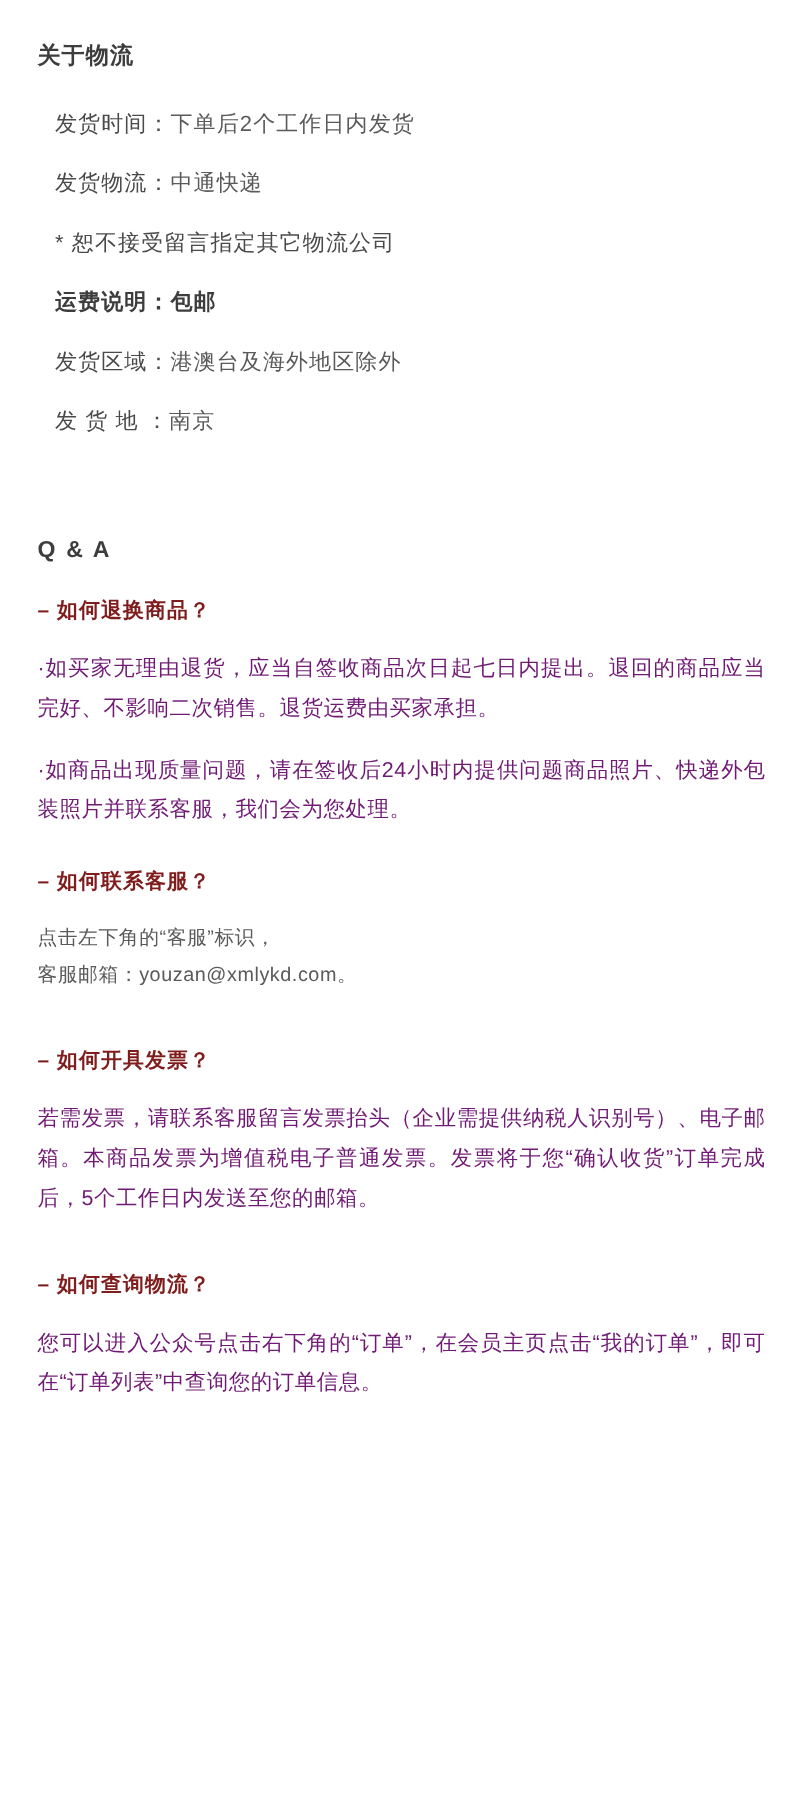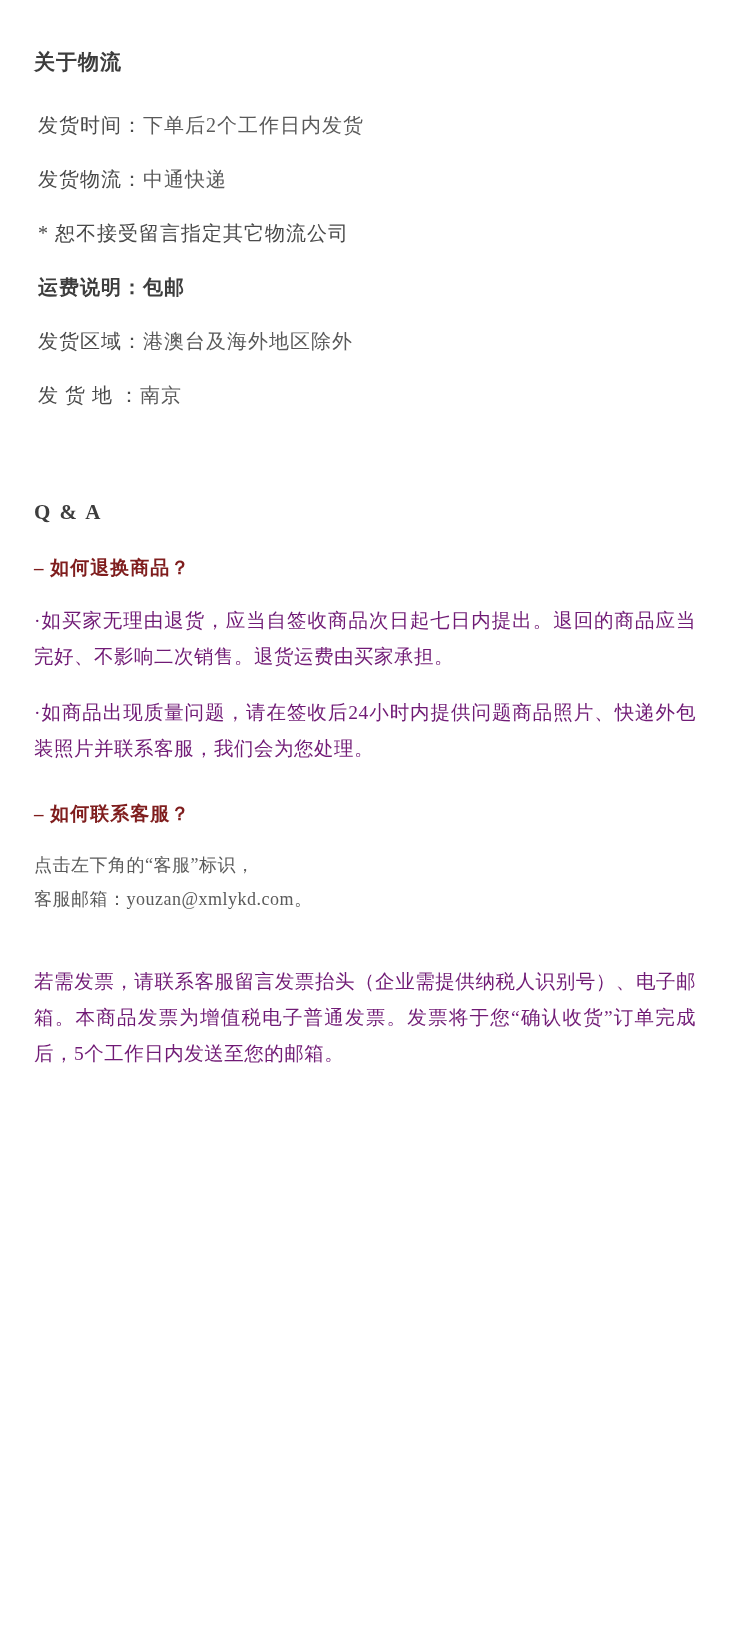--- a/index.html
+++ b/index.html
@@ -12,36 +12,35 @@
     background: #ffffff;
     font-family: "Liberation Sans", "DejaVu Sans", sans-serif;
     color: #4a4a4a;
     -webkit-font-smoothing: antialiased;
   }
   .page {
     position: relative;
     width: 730px;
     height: 1362px;
     box-sizing: border-box;
-    padding: 48px 34px 0 34px;
-    font-family: Liberation Serif, serif;
+    padding: 36px 34px 0 34px;
   }
 
   
   .section-title {
     font-size: 21px;
     font-weight: bold;
     color: #3d3d3d;
     letter-spacing: 1px;
     margin: 0 0 34px 0;
   }
 
   
   .info-list {
-    margin: 0 0 0 4px;
+    margin: 0 0 0 16px;
     padding: 0;
     list-style: none;
   }
   .info-row {
     font-size: 20px;
     line-height: 1.5;
     color: #5a5a5a;
     letter-spacing: 1px;
     margin-bottom: 24px;
     white-space: nowrap;
@@ -140,19 +139,24 @@
 
   <div class="qa-block">
     <h3 class="qa-q">– 如何联系客服？</h3>
     <p class="qa-line">点击左下角的“客服”标识，</p>
     <p class="qa-line">客服邮箱：youzan@xmlykd.com。</p>
   </div>
 
   <div class="qa-gap"></div>
 
   <div class="qa-block">
+    <h3 class="qa-q">– 如何开具发票？</h3>
     <p class="qa-p">若需发票，请联系客服留言发票抬头（企业需提供纳税人识别号）、电子邮箱。本商品发票为增值税电子普通发票。发票将于您“确认收货”订单完成后，5个工作日内发送至您的邮箱。</p>
   </div>
 
   <div class="qa-gap"></div>
 
+  <div class="qa-block">
+    <h3 class="qa-q">– 如何查询物流？</h3>
+    <p class="qa-p">您可以进入公众号点击右下角的“订单”，在会员主页点击“我的订单”，即可在“订单列表”中查询您的订单信息。</p>
+  </div>
 
 </div>
 
 </body></html>

